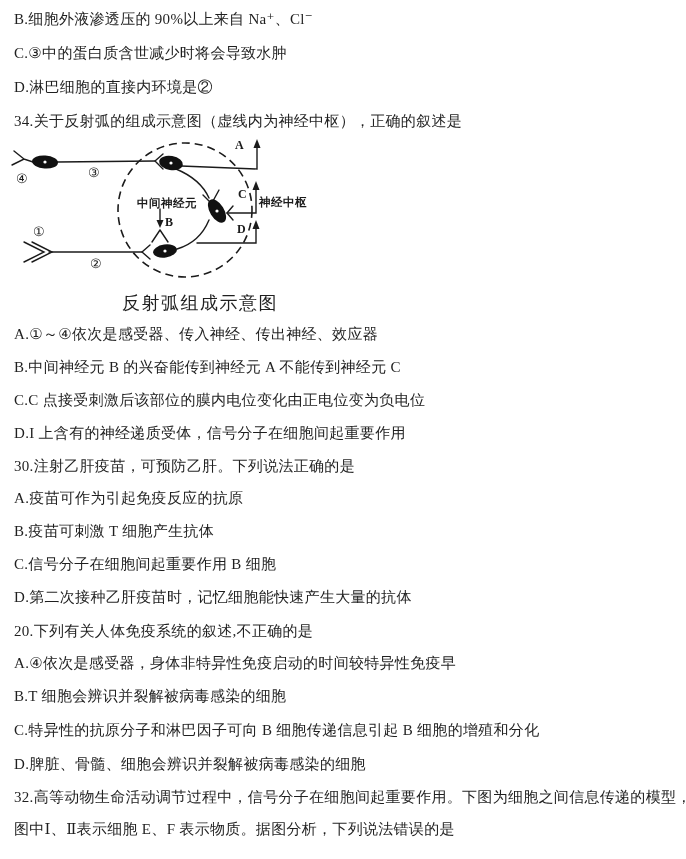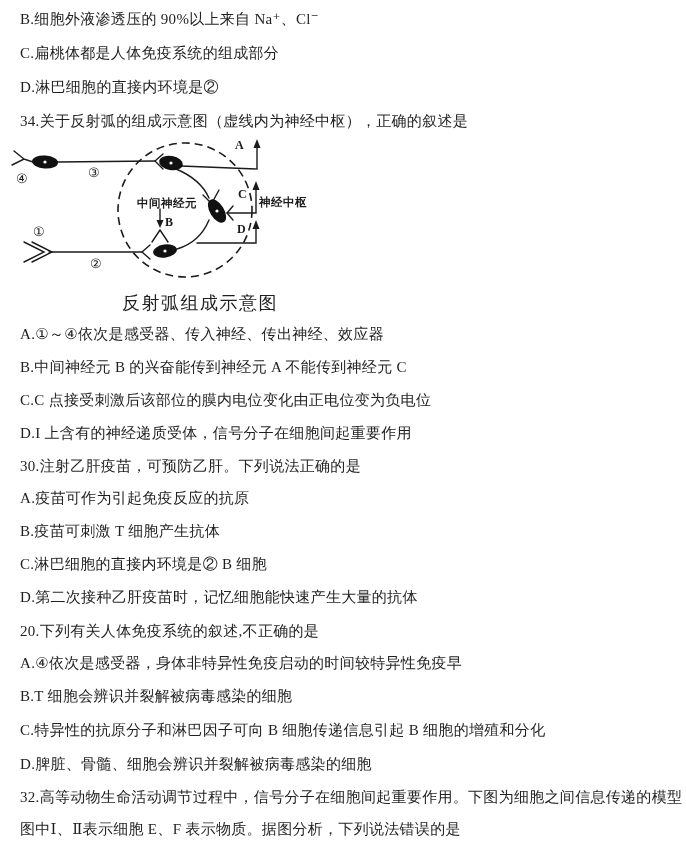--- a/index.html
+++ b/index.html
@@ -3,40 +3,40 @@
 <meta charset="utf-8">
 <style>
   html,body{margin:0;padding:0;}
   body{
     width:686px;height:859px;position:relative;overflow:hidden;
     background:#ffffff;
     font-family:"Liberation Serif","DejaVu Serif",serif;
     color:#1f1f1f;
   }
   .tl{
-    position:absolute;left:20px;
+    position:absolute;left:14px;
     font-size:15px;line-height:19px;white-space:nowrap;
     letter-spacing:0.3px;
     text-align:right;
   }
   .caption{
     position:absolute;left:122px;top:291px;
     font-size:18px;letter-spacing:1.5px;white-space:nowrap;
   }
   svg.fig{position:absolute;left:8px;top:132px;width:310px;height:158px;}
   svg.fig text{font-family:"Liberation Serif","DejaVu Serif",serif;fill:#1b1b1b;}
   svg.fig text.num{font-size:13px;}
   svg.fig text.cap{font-size:12px;font-weight:bold;}
   svg.fig text.zh{font-size:11.5px;font-weight:bold;letter-spacing:0.5px;}
 </style>
 </head>
 <body>
 
 <div class="tl" style="top:10px">B.细胞外液渗透压的 90%以上来自 Na⁺、Cl⁻</div>
-<div class="tl" style="top:44px">C.扁桃体都是人体免疫系统的组成部分</div>
+<div class="tl" style="top:44px">C.③中的蛋白质含世减少时将会导致水肿</div>
 <div class="tl" style="top:78px">D.淋巴细胞的直接内环境是②</div>
 
 <div class="tl" style="top:112px">34.关于反射弧的组成示意图（虚线内为神经中枢），正确的叙述是</div>
 
 <svg class="fig" viewBox="0 0 310 158">
 
   <circle cx="177" cy="78" r="67" fill="none" stroke="#1b1b1b" stroke-width="1.6" stroke-dasharray="8 5"></circle>
 
   <g stroke="#1b1b1b" fill="none" stroke-width="1.4" stroke-linecap="round">
 
@@ -123,21 +123,21 @@
 <div class="caption">反射弧组成示意图</div>
 
 <div class="tl" style="top:325px">A.①～④依次是感受器、传入神经、传出神经、效应器</div>
 <div class="tl" style="top:358px">B.中间神经元 B 的兴奋能传到神经元 A 不能传到神经元 C</div>
 <div class="tl" style="top:391px">C.C 点接受刺激后该部位的膜内电位变化由正电位变为负电位</div>
 <div class="tl" style="top:424px">D.I 上含有的神经递质受体，信号分子在细胞间起重要作用</div>
 
 <div class="tl" style="top:457px">30.注射乙肝疫苗，可预防乙肝。下列说法正确的是</div>
 <div class="tl" style="top:489px">A.疫苗可作为引起免疫反应的抗原</div>
 <div class="tl" style="top:522px">B.疫苗可刺激 T 细胞产生抗体</div>
-<div class="tl" style="top:555px">C.淋巴细胞的直接内环境是② B 细胞</div>
+<div class="tl" style="top:555px">C.信号分子在细胞间起重要作用 B 细胞</div>
 <div class="tl" style="top:588px">D.第二次接种乙肝疫苗时，记忆细胞能快速产生大量的抗体</div>
 
 <div class="tl" style="top:622px">20.下列有关人体免疫系统的叙述,不正确的是</div>
 <div class="tl" style="top:654px">A.④依次是感受器，身体非特异性免疫启动的时间较特异性免疫早</div>
 <div class="tl" style="top:687px">B.T 细胞会辨识并裂解被病毒感染的细胞</div>
 <div class="tl" style="top:721px">C.特异性的抗原分子和淋巴因子可向 B 细胞传递信息引起 B 细胞的增殖和分化</div>
 <div class="tl" style="top:755px">D.脾脏、骨髓、细胞会辨识并裂解被病毒感染的细胞</div>
 
 <div class="tl" style="top:788px">32.高等动物生命活动调节过程中，信号分子在细胞间起重要作用。下图为细胞之间信息传递的模型，</div>
 <div class="tl" style="top:820px">图中Ⅰ、Ⅱ表示细胞 E、F 表示物质。据图分析，下列说法错误的是</div>

